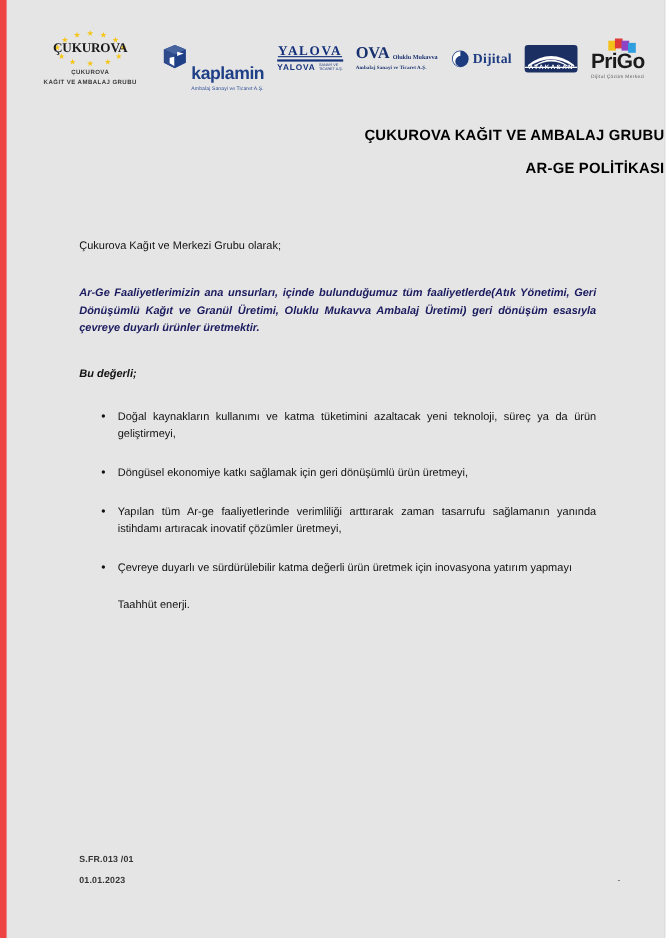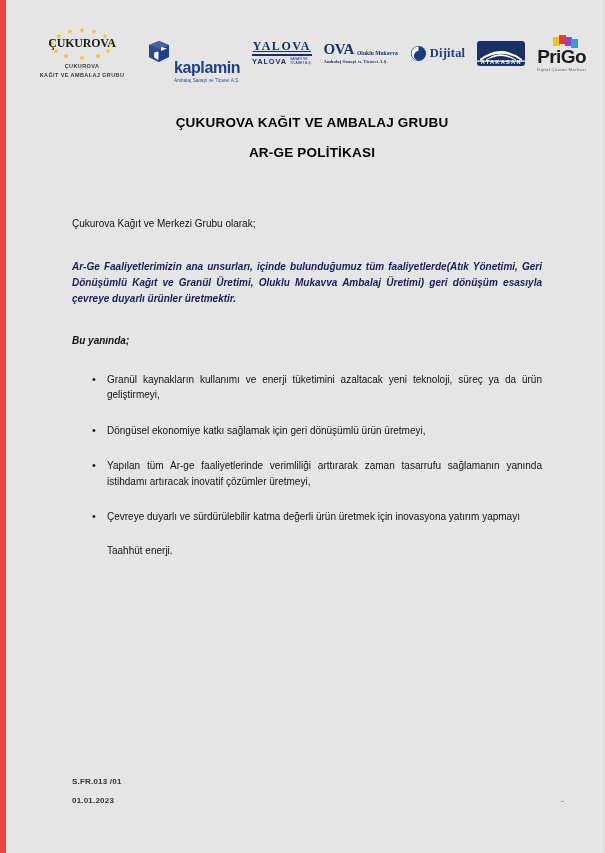--- a/index.html
+++ b/index.html
@@ -166,21 +166,21 @@
   }
   .pri-sub {
     font-size: 4.4px; color: #5d5d5d; letter-spacing: 0.3px; margin-top: 1px;
   }
 
   
   .title-block {
     position: absolute;
     top: 116px;
     left: 0; right: 0;
-    text-align: center;
+    text-align: right;
     padding-left: 14px;
   }
   .title-line {
     font-size: 13.5px;
     font-weight: bold;
     color: #000000;
     letter-spacing: 0.2px;
     line-height: 1;
   }
   .title-line + .title-line { margin-top: 16px; }
@@ -372,24 +372,24 @@
   </div>
 
   <div class="title-block">
     <div class="title-line">ÇUKUROVA KAĞIT VE AMBALAJ GRUBU</div>
     <div class="title-line">AR-GE POLİTİKASI</div>
   </div>
 
   <div class="body-area">
     <p class="p-intro">Çukurova Kağıt ve Merkezi Grubu olarak;</p>
     <p class="p-statement">Ar-Ge Faaliyetlerimizin ana unsurları, içinde bulunduğumuz tüm faaliyetlerde(Atık Yönetimi, Geri Dönüşümlü Kağıt ve Granül Üretimi, Oluklu Mukavva Ambalaj Üretimi) geri dönüşüm esasıyla çevreye duyarlı ürünler üretmektir.</p>
-    <p class="p-context">Bu yanında;</p>
+    <p class="p-context">Bu değerli;</p>
 
     <ul class="bullets">
-      <li>Granül kaynakların kullanımı ve enerji tüketimini azaltacak yeni teknoloji, süreç ya da ürün geliştirmeyi,</li>
+      <li>Doğal kaynakların kullanımı ve katma tüketimini azaltacak yeni teknoloji, süreç ya da ürün geliştirmeyi,</li>
       <li>Döngüsel ekonomiye katkı sağlamak için geri dönüşümlü ürün üretmeyi,</li>
       <li>Yapılan tüm Ar-ge faaliyetlerinde verimliliği arttırarak zaman tasarrufu sağlamanın yanında istihdamı artıracak inovatif çözümler üretmeyi,</li>
       <li>Çevreye duyarlı ve sürdürülebilir katma değerli ürün üretmek için inovasyona yatırım yapmayı</li>
     </ul>
 
     <p class="p-closing">Taahhüt enerji.</p>
   </div>
 
   <div class="footer">
     <div class="footer-code">S.FR.013 /01</div>

